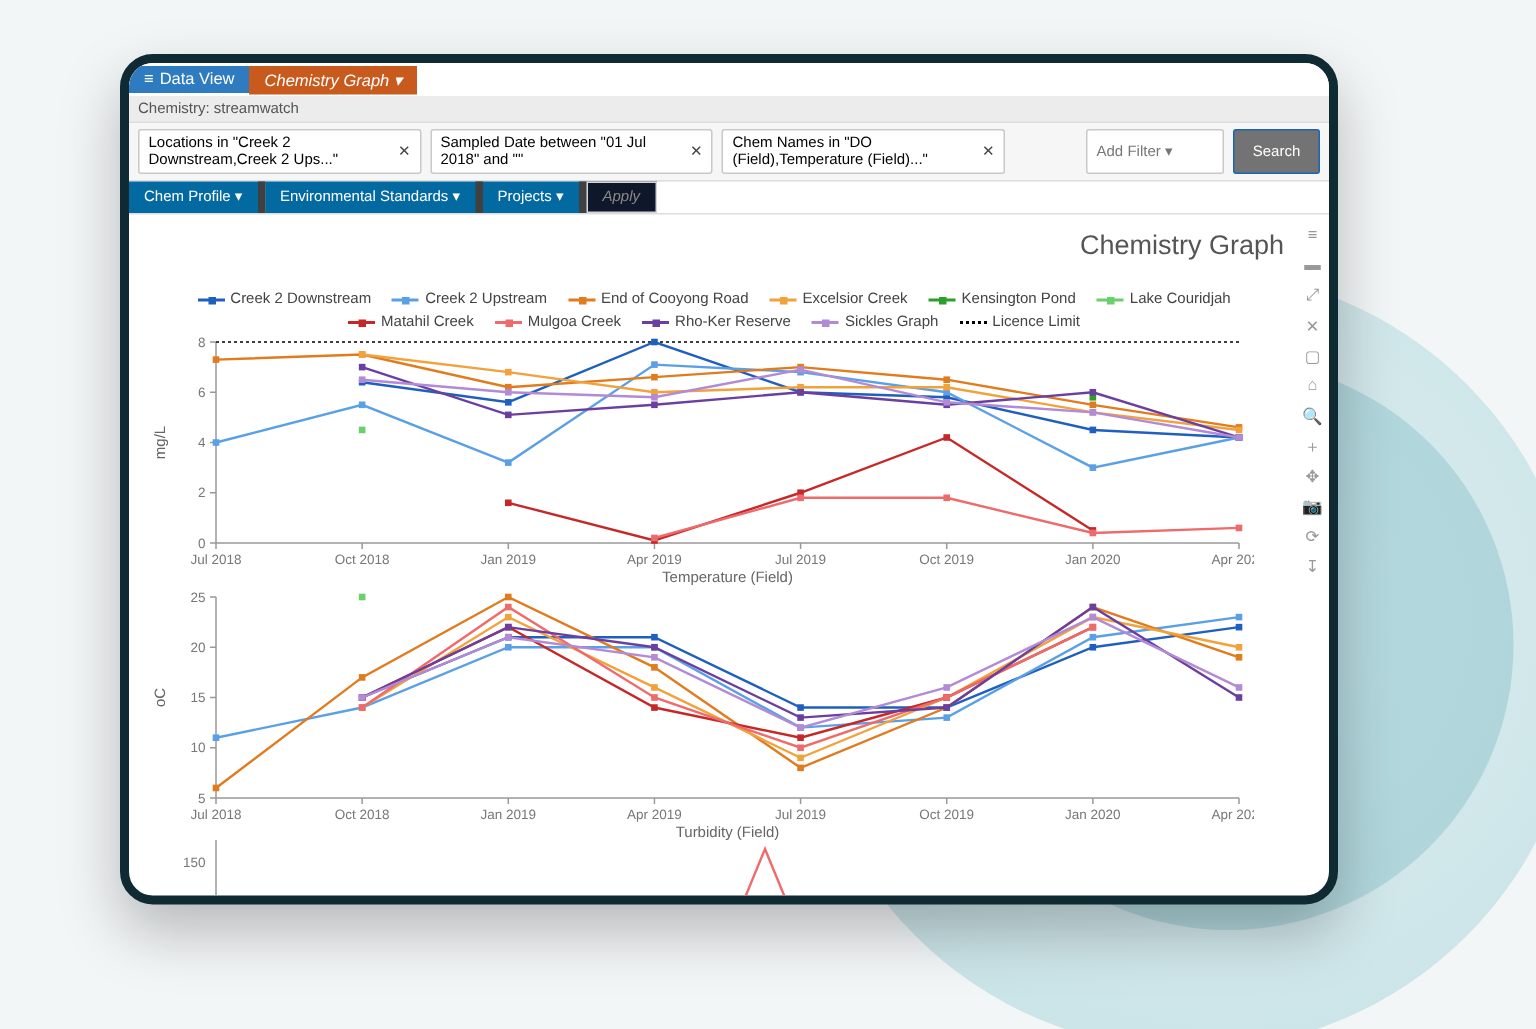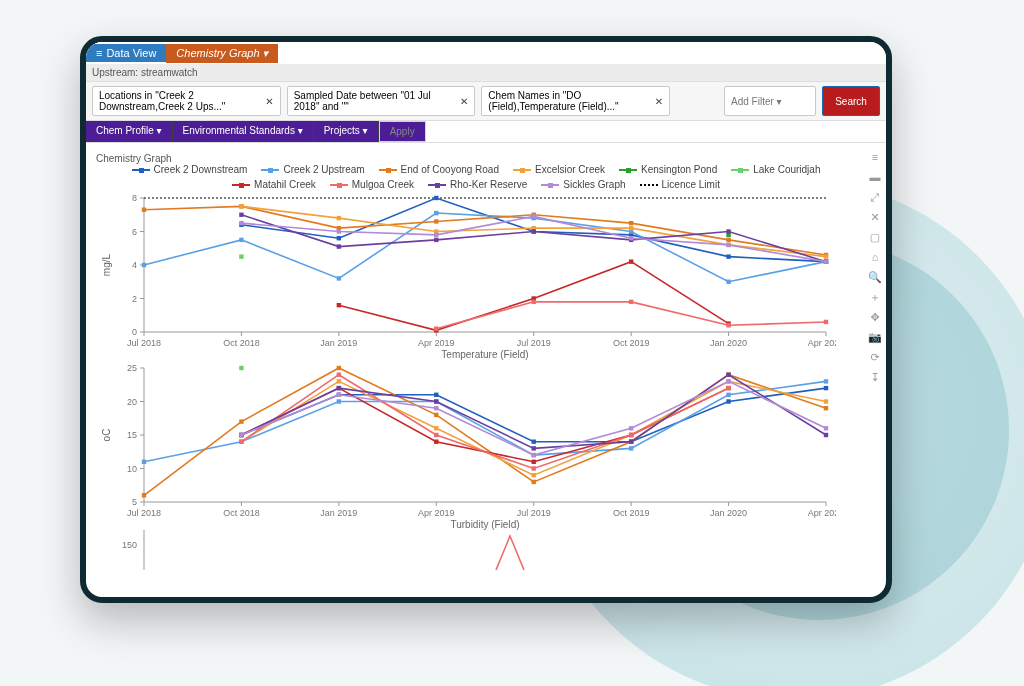--- a/index.html
+++ b/index.html
@@ -12,27 +12,27 @@
   .tabs{display:flex;align-items:center;font-size:11px;height:22px;background:#fff;}
   .tab{display:flex;align-items:center;gap:4px;padding:3px 10px;color:#fff;cursor:pointer;}
   .tab.data{background:#2f7bbf;}
   .tab.chem{background:#c85a1e;font-style:italic;}
   .projbar{font-size:10px;color:#555;background:#ececec;padding:3px 6px;border-bottom:1px solid #ddd;}
   .filterbar{display:flex;gap:6px;padding:4px 6px;background:#f6f6f6;border-bottom:1px solid #ddd;font-size:10px;}
   .pill{flex:1;display:flex;align-items:center;justify-content:space-between;background:#fff;
     border:1px solid #c9c9c9;border-radius:2px;padding:3px 6px;}
   .pill .x{color:#444;margin-left:6px;cursor:pointer;}
   .pill.addf{flex:0 0 78px;color:#777;margin-left:48px;}
-  .btn-search{flex:0 0 56px;background:#b91c1c;color:#fff;display:flex;align-items:center;
+  .btn-search{flex:0 0 56px;background:#737373;color:#fff;display:flex;align-items:center;
     justify-content:center;border-radius:2px;border:1px solid #1a66b5;cursor:pointer;}
   .toolbar{display:flex;gap:0;font-size:10px;color:#fff;border-bottom:1px solid #ddd;}
-  .tbtn{background:#4c1d95;padding:4px 10px;border-right:1px solid #404040;cursor:pointer;}
-  .tbtn.apply{background:#4c1d95;color:#888;border:1px solid #d4d4d4;}
+  .tbtn{background:#0369a1;padding:4px 10px;border-right:5px solid #404040;cursor:pointer;}
+  .tbtn.apply{background:#0f172a;color:#888;border:1px solid #d4d4d4;font-style:italic;}
   .charts{position:relative;padding:6px 30px 6px 10px;}
-  .title{text-align:left;font-size:10px;color:#555;margin:4px 0 0;}
+  .title{text-align:right;font-size:18px;color:#555;margin:4px 0 20px;}
   .legend{display:flex;flex-wrap:wrap;gap:4px 14px;justify-content:center;font-size:10px;color:#444;}
   .li{display:flex;align-items:center;gap:4px;}
   .sw{width:18px;height:0;border-top:2px solid;position:relative;}
   .sw::after{content:"";position:absolute;left:7px;top:-3px;width:5px;height:5px;background:currentColor;}
   .sw.dash{border-top:2px dotted #000;}
   .sw.dash::after{display:none;}
   svg{display:block;}
   .xlabel{font-size:10px;fill:#666;text-anchor:middle;}
   .ylabel{font-size:10px;fill:#666;text-anchor:middle;}
   .sidecol{position:absolute;right:4px;top:108px;display:flex;flex-direction:column;gap:6px;}
@@ -51,21 +51,21 @@
     <div class="tabs">
       <div class="tab data">
         <span>≡</span>
         <span>Data View</span>
       </div>
       <div class="tab chem">
         <span>Chemistry Graph ▾</span>
       </div>
     </div>
 
-    <div class="projbar">Upstream: streamwatch</div>
+    <div class="projbar">Chemistry: streamwatch</div>
 
     <div class="filterbar">
       <div class="pill">
         <span>Locations in "Creek 2 Downstream,Creek 2 Ups..."</span>
         <span class="x">✕</span>
       </div>
       <div class="pill">
         <span>Sampled Date between "01 Jul 2018" and ""</span>
         <span class="x">✕</span>
       </div>

